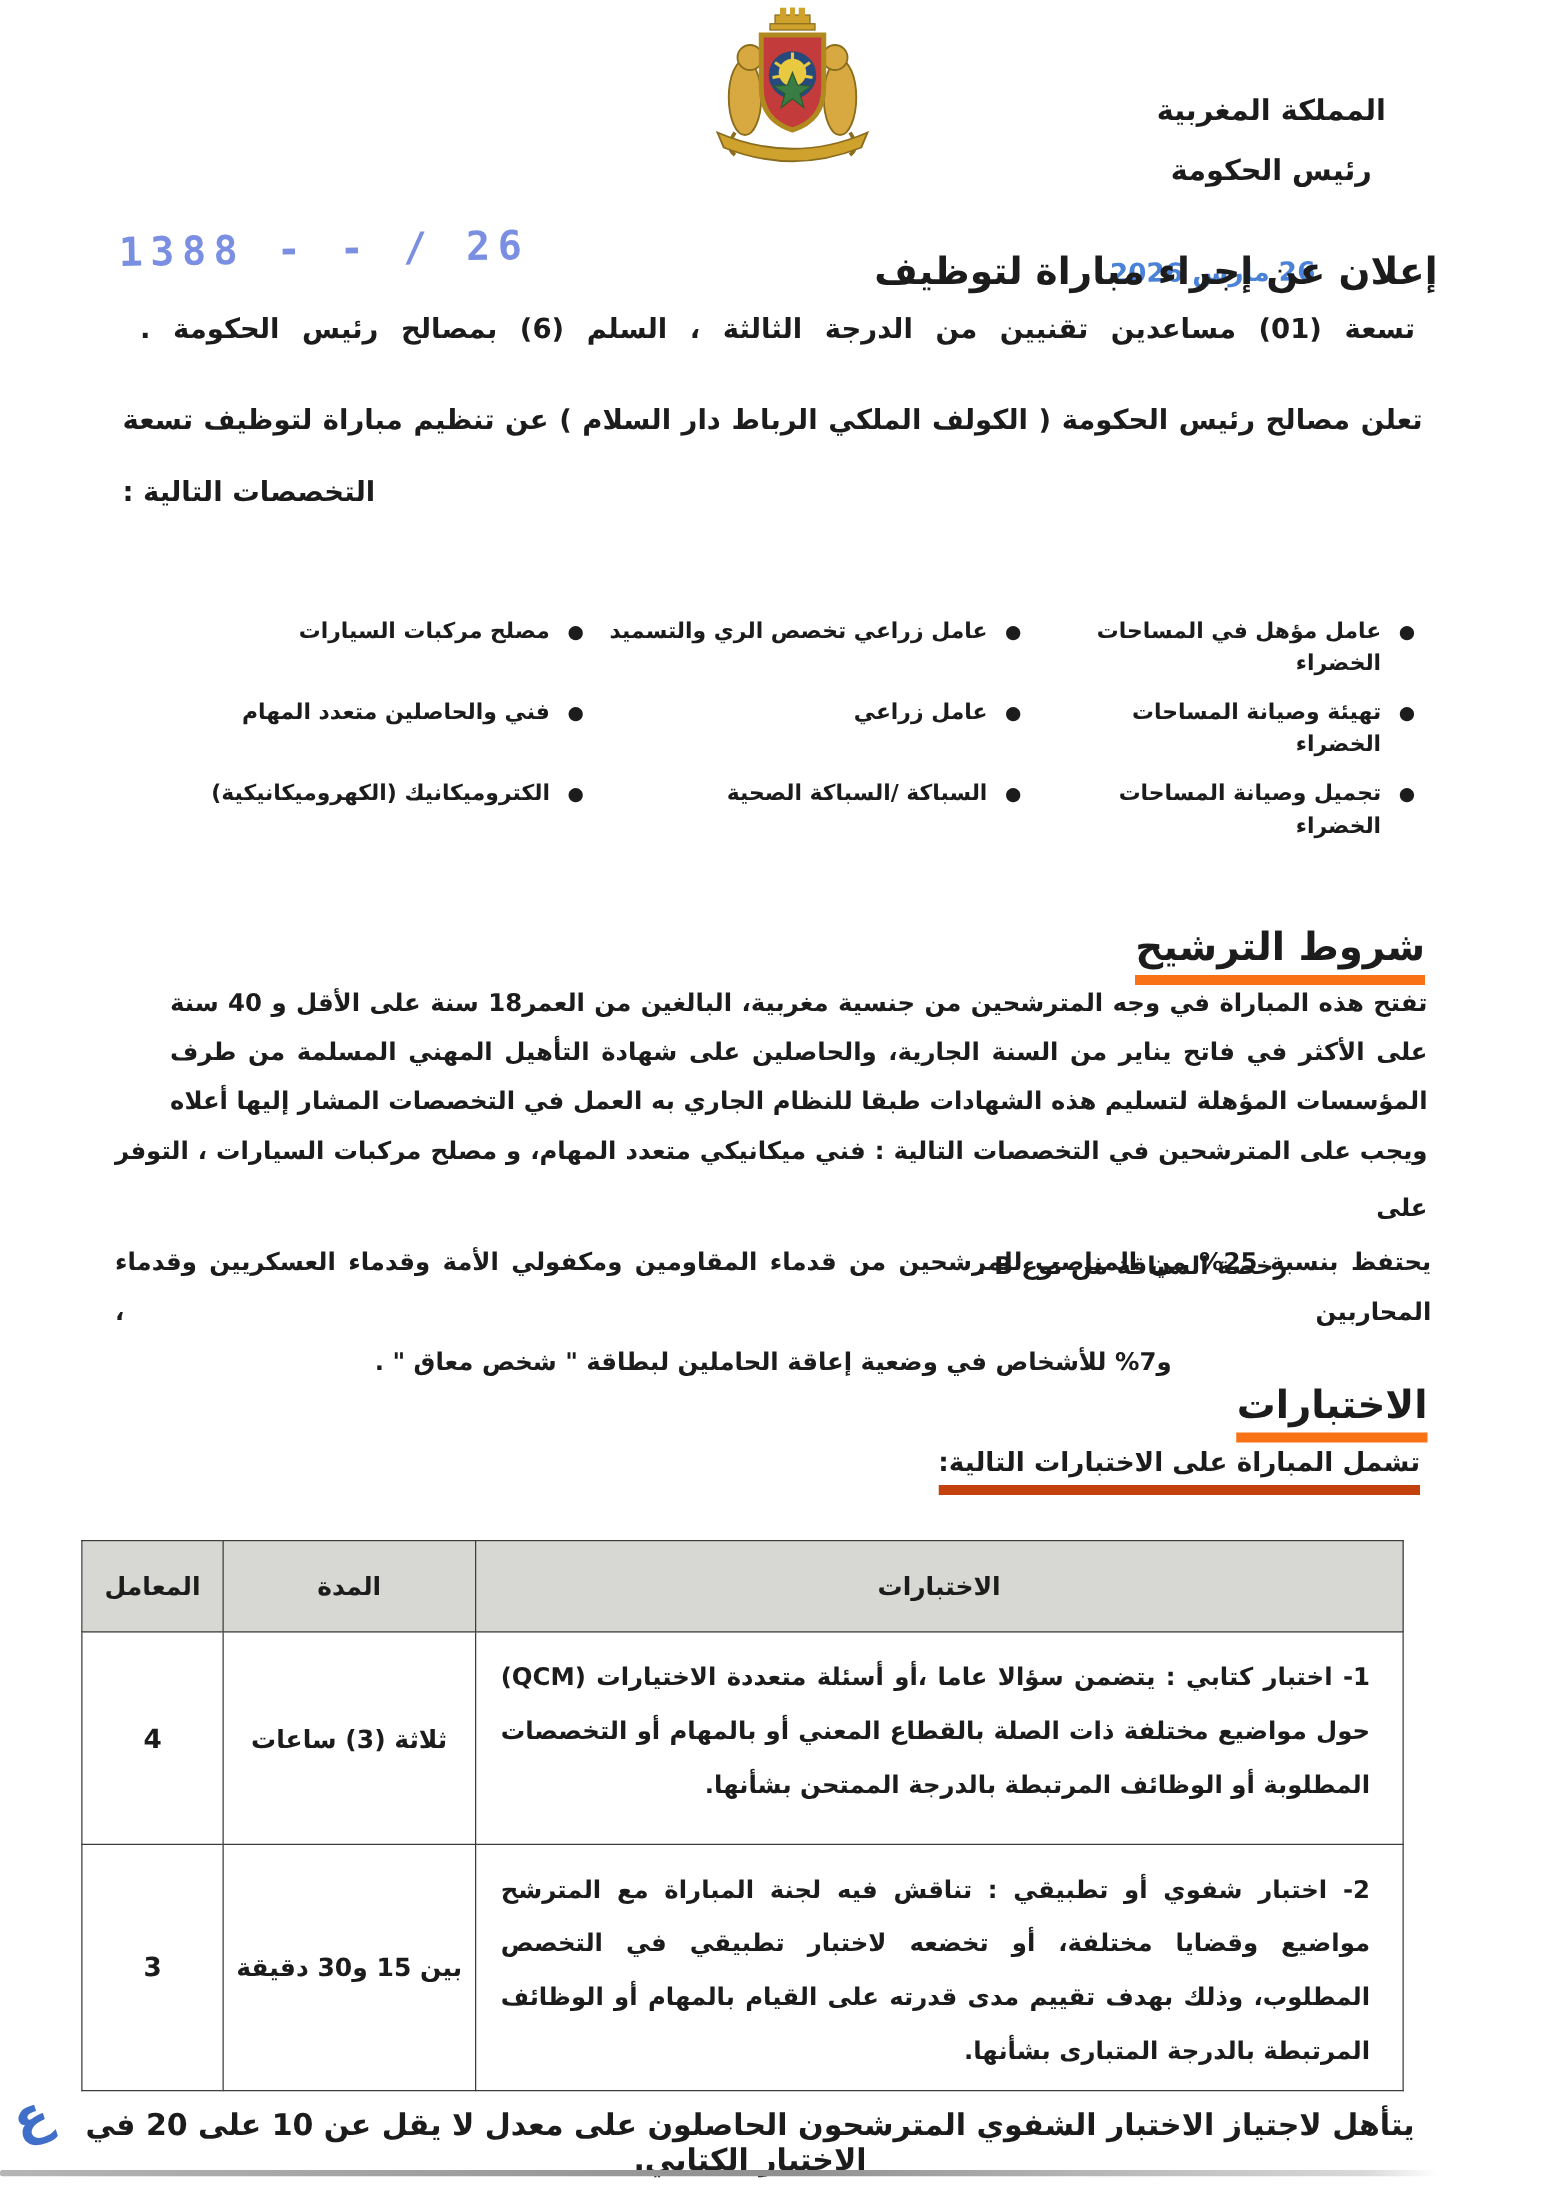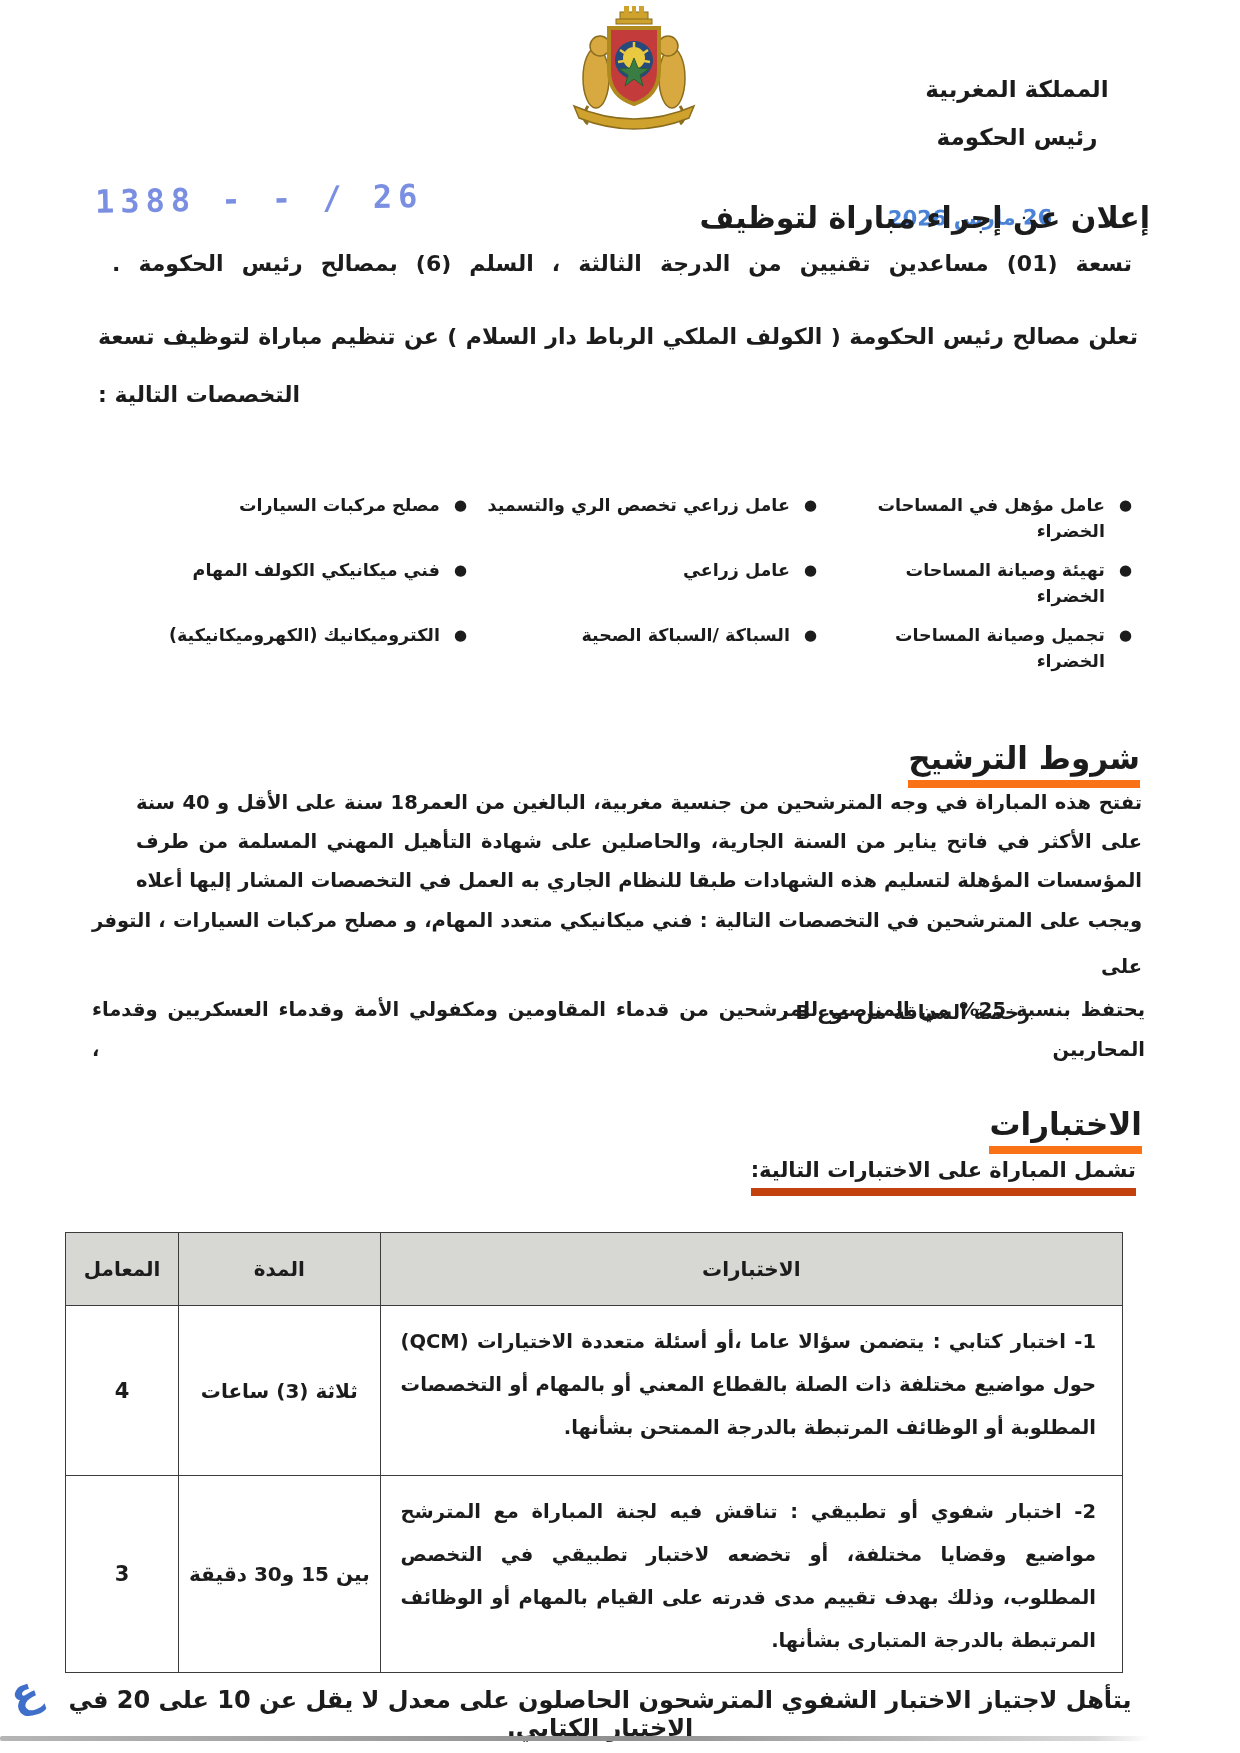--- a/index.html
+++ b/index.html
@@ -156,21 +156,21 @@
     <div class="spec-item">
         <span class="bullet">●</span>
         <span>تهيئة وصيانة المساحات الخضراء</span>
       </div>
     <div class="spec-item">
         <span class="bullet">●</span>
         <span>عامل زراعي</span>
       </div>
     <div class="spec-item">
         <span class="bullet">●</span>
-        <span>فني ميكانيكي الكولف المهام</span>
+        <span>فني والحاصلين متعدد المهام</span>
       </div>
     <div class="spec-item">
         <span class="bullet">●</span>
         <span>تجميل وصيانة المساحات الخضراء</span>
       </div>
     <div class="spec-item">
         <span class="bullet">●</span>
         <span>السباكة /السباكة الصحية</span>
       </div>
     <div class="spec-item">
@@ -183,20 +183,21 @@
 
   <div class="abs para p1">تفتح هذه المباراة في وجه المترشحين من جنسية مغربية، البالغين من العمر18 سنة على الأقل و 40 سنة على الأكثر في فاتح يناير من السنة الجارية، والحاصلين على شهادة التأهيل المهني المسلمة من طرف المؤسسات المؤهلة لتسليم هذه الشهادات طبقا للنظام الجاري به العمل في التخصصات المشار إليها أعلاه .</div>
 
   <div class="abs para p2">
     <div class="jline">ويجب على المترشحين في التخصصات التالية : فني ميكانيكي متعدد المهام، و مصلح مركبات السيارات ، التوفر على</div>
     <div class="ind">رخصة السياقة  من نوع  B .</div>
   </div>
 
   <div class="abs para p3">
     <div class="jline">يحتفظ بنسبة 25% من المناصب للمرشحين من قدماء المقاومين ومكفولي الأمة وقدماء العسكريين وقدماء المحاربين ،</div>
+    <div class="cline">و7% للأشخاص في  وضعية  إعاقة  الحاملين  لبطاقة  " شخص معاق " .</div>
   </div>
 
   <div class="abs sec-heading h-exam">الاختبارات</div>
   <div class="abs exam-intro">تشمل المباراة على الاختبارات التالية:</div>
 
   <table class="abs exam-table">
     <thead>
       <tr>
         <th class="cell-exam-h">الاختبارات</th>
         <th>المدة</th>

